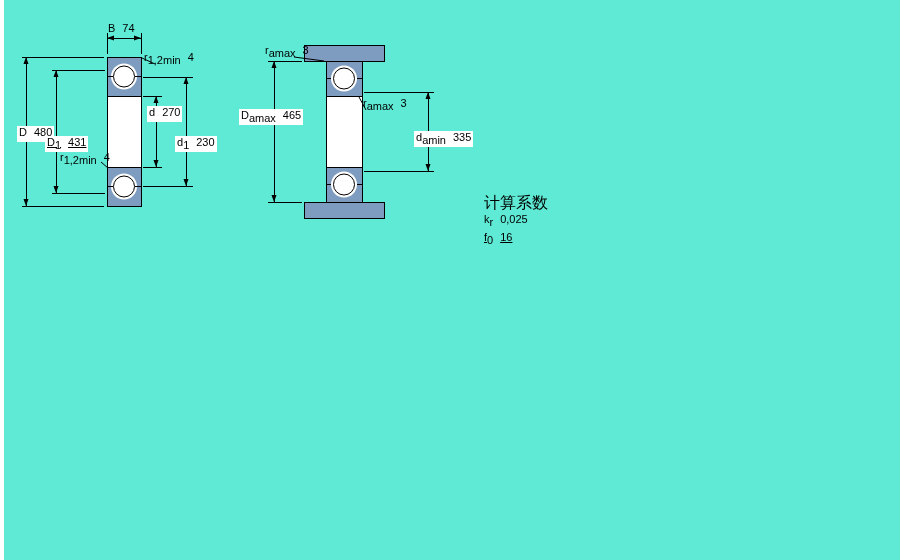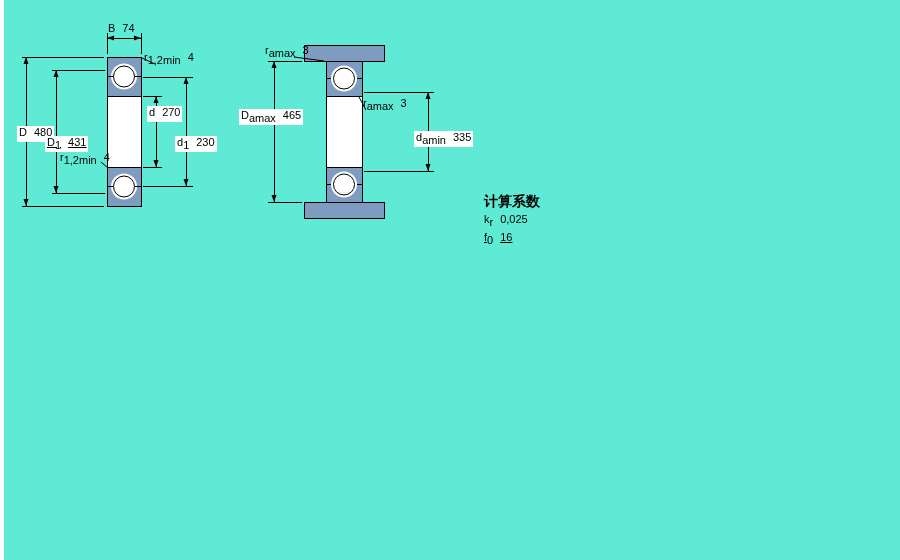--- a/index.html
+++ b/index.html
@@ -17,21 +17,21 @@
   .ball   { fill:#ffffff; stroke:#000; stroke-width:1; }
   line    { stroke:#000; stroke-width:1; }
   .ortho  { shape-rendering:crispEdges; }
   polygon.arrow { fill:#000; stroke:none; }
 
   .dim-label { position:absolute; font-size:11px; line-height:13px; white-space:nowrap; }
   .dim-label.bg { background:#fff; padding:0 2px; }
   .dim-label sub, .factor-row sub { font-size:11px; }
   .dim-label .val, .factor-row .val { margin-left:7px; }
 
-  .factors-heading { position:absolute; font-size:14px; font-weight:bold; white-space:nowrap; }
+  .factors-heading { position:absolute; font-size:16px; font-weight:normal; white-space:nowrap; }
   .factor-row { position:absolute; font-size:11px; line-height:13px; white-space:nowrap; }
 </style>
 </head>
 <body>
 
 <div id="stage">
 
   <svg width="900" height="560" viewBox="0 0 900 560">
 
     <g>

